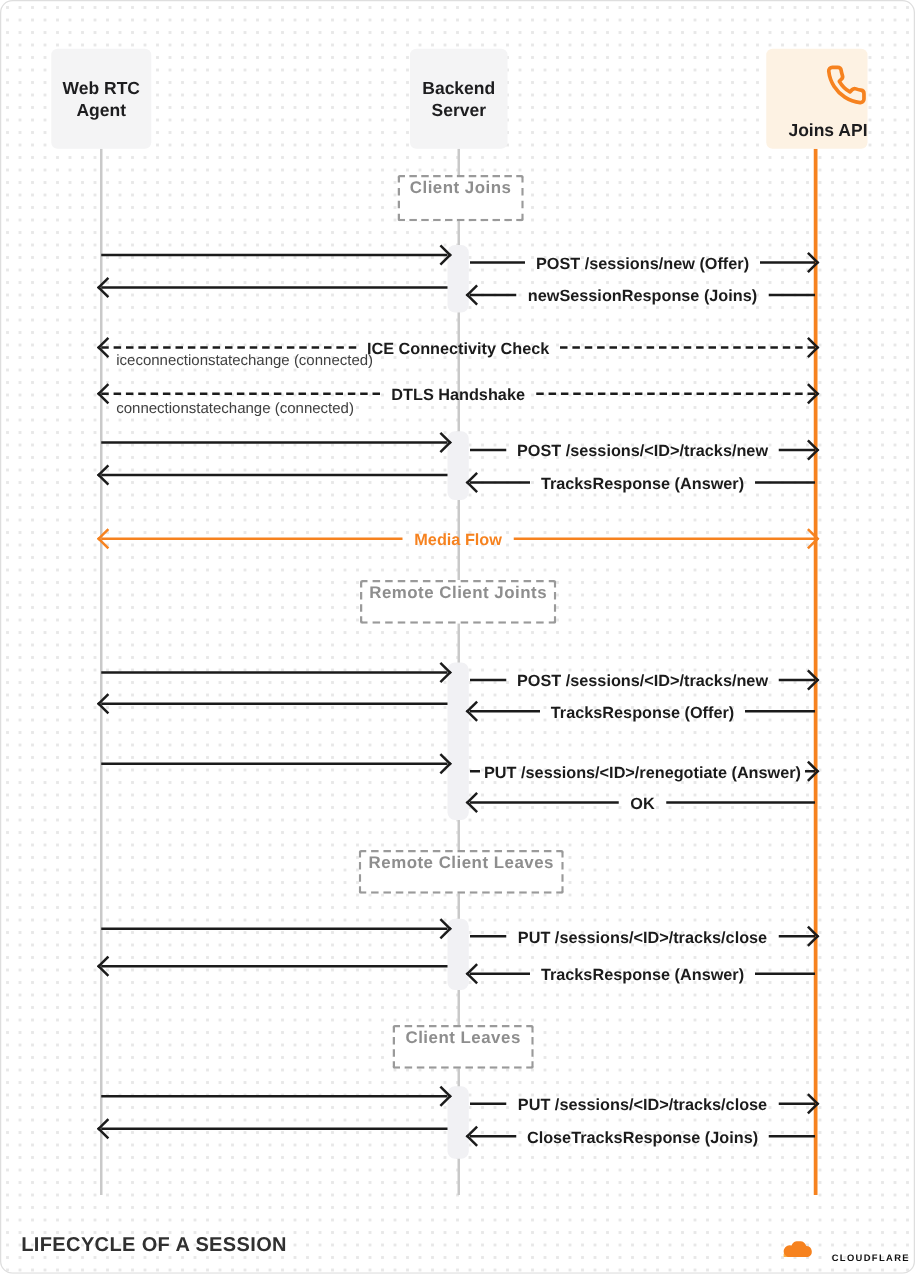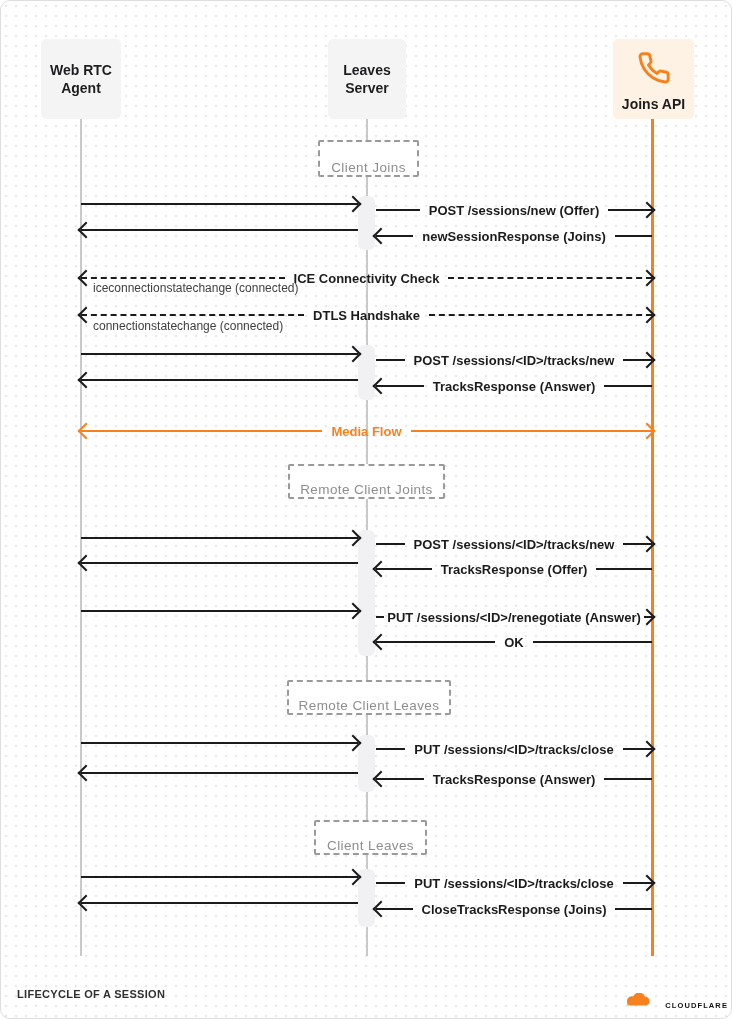--- a/index.html
+++ b/index.html
@@ -7,40 +7,40 @@
     position:relative;width:730px;height:1017px;margin:0;
     background:#ffffff;
     background-image:radial-gradient(circle,#e8e8e8 1.1px,transparent 1.1px);
     background-size:10px 10px;
     border:1px solid #dedede;border-radius:10px;overflow:hidden;
     font-family:"Liberation Sans",sans-serif;
   }
   
   .actor{
     position:absolute;top:38px;height:80px;border-radius:5px;
-    display:flex;flex-direction:column;align-items:center;justify-content:center;
+    display:flex;flex-direction:column;align-items:flex-end;justify-content:center;
     font-weight:700;font-size:14px;line-height:1.3;color:#1d1d1f;text-align:center;
     z-index:5;
   }
   .actor.gray{background:#f4f4f5;}
   .actor.orange{background:#fdf2e3;}
   #actor-webrtc{left:40px;width:80px;}
   #actor-backend{left:327px;width:78px;}
   #actor-calls{left:612px;width:81px;justify-content:flex-start;padding-top:12px;box-sizing:border-box;}
   #actor-calls .alabel{margin-top:6px;}
   
   .lifeline{position:absolute;top:118px;height:837px;width:2px;background:#c9c9c9;z-index:1;}
   .lifeline.orange{width:3px;background:#f6821f;}
   
   .bar{position:absolute;left:357px;width:17px;background:#f1f1f4;border-radius:6px;z-index:2;}
   
   .group{
     position:absolute;z-index:3;background:#ffffff;border:2px dashed #9a9a9a;border-radius:2px;
-    display:flex;align-items:flex-end;justify-content:center;
-    font-size:13.5px;font-weight:400;letter-spacing:.4px;color:#8e8e8e;white-space:nowrap;
+    display:flex;align-items:flex-start;justify-content:center;
+    font-size:13.5px;font-weight:700;letter-spacing:.4px;color:#8e8e8e;white-space:nowrap;
   }
   
   .seg{
     position:absolute;height:16px;display:flex;align-items:center;z-index:4;
     color:#1b1b1b;
   }
   .seg .line{flex:1 1 0;min-width:0;border-top:2.5px solid currentColor;height:0;}
   .seg .line.dashed{border-top-style:dashed;}
   .seg .lbl{
     font-size:13px;font-weight:700;padding:0 9px;white-space:nowrap;color:currentColor;
@@ -49,38 +49,38 @@
   .ah{position:absolute;width:10px;height:10px;top:50%;
       border-top:2.5px solid currentColor;border-right:2.5px solid currentColor;}
   .ah.r{right:-1px;transform:translateY(-50%) rotate(45deg);}
   .ah.l{left:-1px;transform:translateY(-50%) rotate(-135deg);}
   
   .sub{
     position:absolute;left:92px;z-index:4;font-size:12px;color:#3f3f3f;white-space:nowrap;
   }
   
   .footer-title{
-    position:absolute;left:16px;top:987px;font-size:11px;font-weight:700;
+    position:absolute;left:16px;top:987px;font-size:16px;font-weight:700;
     letter-spacing:.3px;color:#303030;z-index:6;
   }
   .brand{
     position:absolute;right:3px;top:992px;display:flex;align-items:flex-end;gap:14px;z-index:6;
   }
   .brand .brand-text{font-size:7.5px;font-weight:700;letter-spacing:1.1px;color:#111;padding-bottom:1px;}
 </style>
 </head>
 <body>
 
 <div class="card">
 
   <div class="actor gray" id="actor-webrtc">
     <span class="alabel">Web RTC Agent</span>
   </div>
   <div class="actor gray" id="actor-backend">
-    <span class="alabel">Leaves Server</span>
+    <span class="alabel">Backend Server</span>
   </div>
   <div class="actor orange" id="actor-calls">
     <span>
       <svg width="34" height="34" viewBox="0 0 24 24" fill="none" stroke="#f6821f" stroke-width="2.1" stroke-linecap="round" stroke-linejoin="round">
         <path d="M22 16.92v3a2 2 0 0 1-2.18 2 19.79 19.79 0 0 1-8.63-3.07 19.5 19.5 0 0 1-6-6 19.79 19.79 0 0 1-3.07-8.67A2 2 0 0 1 4.11 2h3a2 2 0 0 1 2 1.72 12.84 12.84 0 0 0 .7 2.81 2 2 0 0 1-.45 2.11L8.09 9.91a16 16 0 0 0 6 6l1.27-1.27a2 2 0 0 1 2.11-.45 12.84 12.84 0 0 0 2.81.7A2 2 0 0 1 22 16.92z"></path>
       </svg>
     </span>
     <span class="alabel">Joins API</span>
   </div>
 

